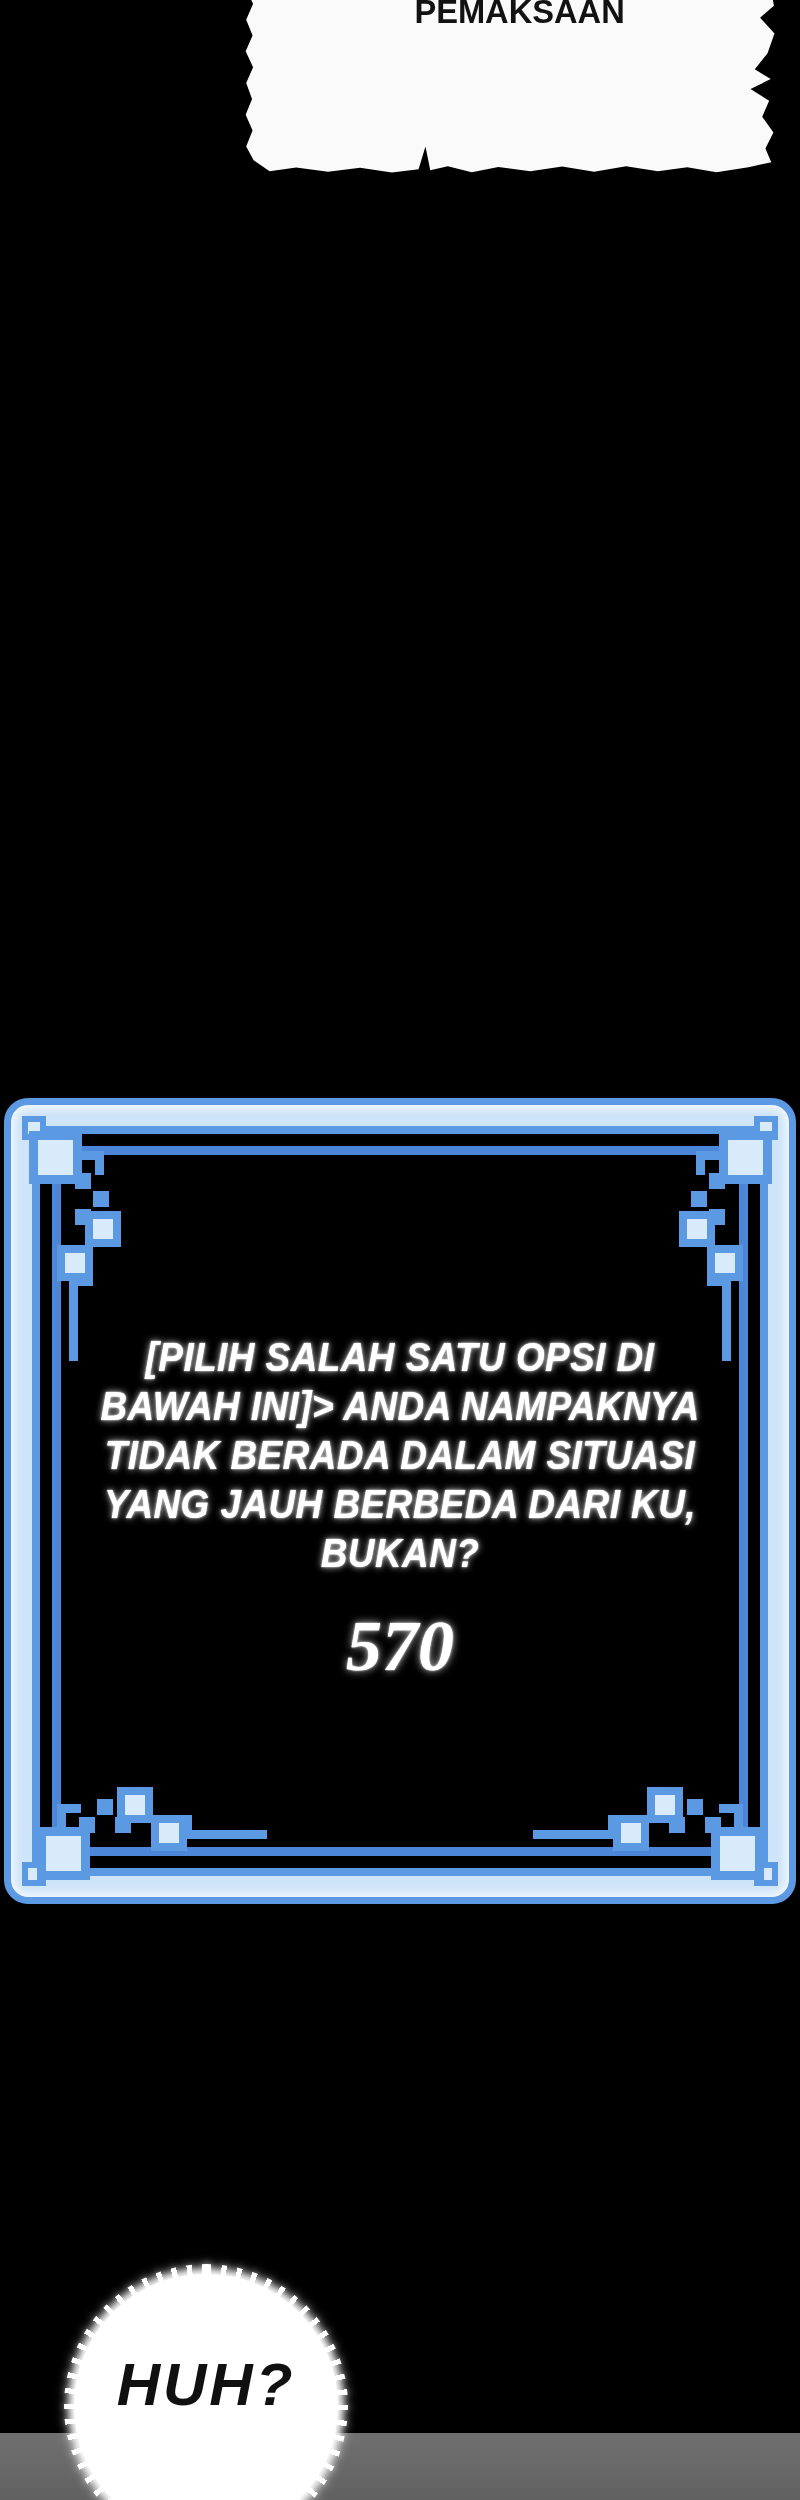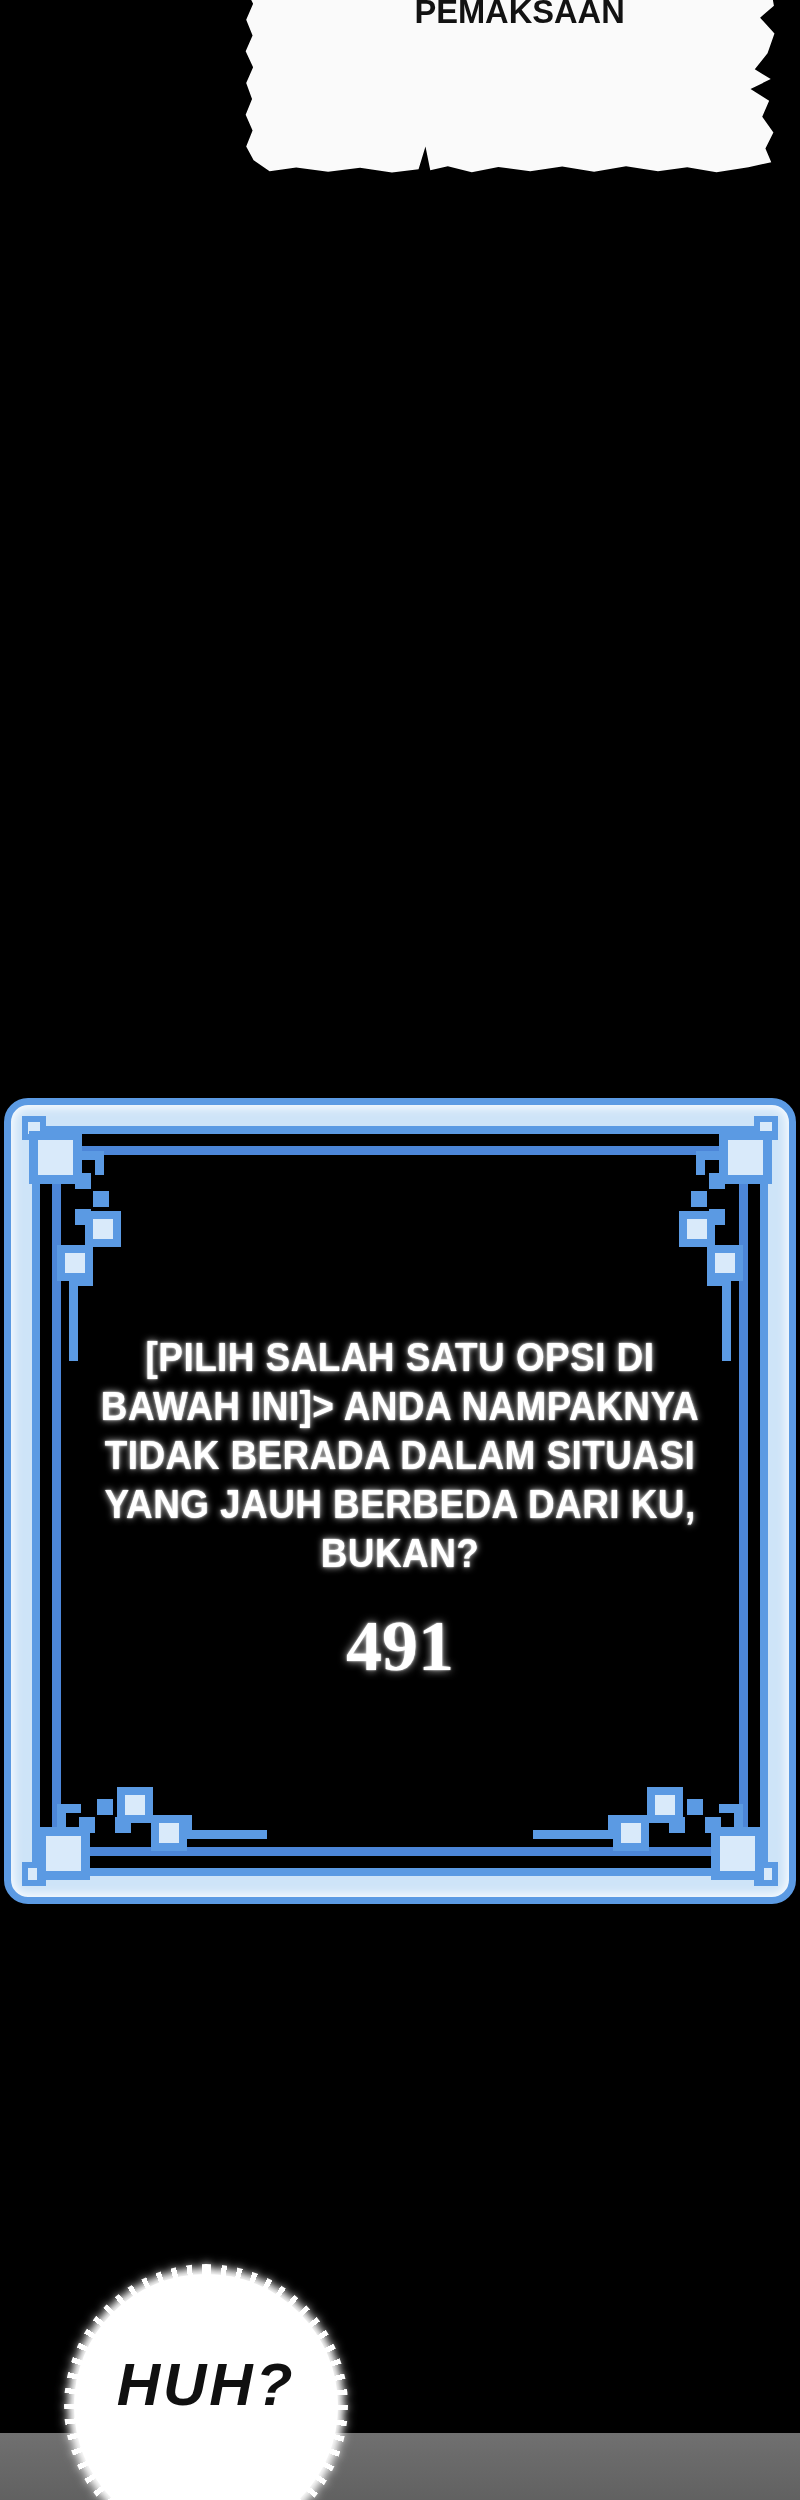--- a/index.html
+++ b/index.html
@@ -15,21 +15,21 @@
     transform:scaleX(.96);}
   #paper-mid{left:86px;top:830px;width:600px;height:388px;
     clip-path:polygon(1.5% 2.5%,6% 1%,12% 3.5%,18% 1.2%,24% 3.8%,30% 1%,36% 3.2%,42% 1.4%,48% 3.6%,54% 1.2%,60% 3.4%,66% 1.5%,72% 3.8%,78% 1.8%,84% 4.5%,90% 2.5%,95% 5%,98.5% 3%,99.6% 10%,97.8% 17%,99.9% 25%,98% 33%,99.7% 41%,97.6% 49%,99.8% 57%,98.1% 65%,99.9% 73%,97.9% 81%,99.5% 89%,97% 93.5%,92% 96.5%,86% 94%,80% 97%,74% 94.5%,68% 97.5%,62% 95%,56% 98%,50% 95.5%,44% 98.5%,39% 95%,37.5% 96.5%,36.8% 85.5%,35.8% 96%,32% 98%,26% 95.5%,20% 98%,14% 95%,8% 97.5%,3% 95%,1% 90%,2.5% 83%,0.8% 76%,2.2% 69%,0.6% 62%,2% 55%,0.9% 48%,5.5% 41.5%,5.8% 39%,0.8% 36%,2.2% 29%,0.7% 22%,2% 15%,0.9% 8%);}
   #paper-mid .narration{position:absolute;top:138px;left:0;width:100%;padding-left:14px;box-sizing:border-box;
     text-align:center;font-weight:900;font-size:43px;line-height:54px;letter-spacing:-.5px;
     color:#161616;white-space:pre-line;transform:scaleX(.95);}
 
   
   #sys-window{position:absolute;left:4px;top:1098px;width:792px;height:806px;box-sizing:border-box;
     border:7px solid #5B9AE3;border-radius:24px;background:#CEE4F8;
-    box-shadow:inset 0 0 10px 3px rgba(255,255,255,.85);z-index:1;}
+    box-shadow:inset 0 0 10px 3px rgba(255,255,255,.85);z-index:1;font-style:italic;}
   #sys-inner{position:absolute;inset:21px;border:8px solid #5B9AE3;border-radius:10px;background:#000;}
   #sys-line{position:absolute;inset:41px;border:9px solid #4C86D8;border-radius:2px;}
   .orn{position:absolute;width:120px;height:250px;}
   #orn-tl{left:6px;top:6px;}
   #orn-tr{right:6px;top:6px;transform:scaleX(-1);}
   .orn-h{position:absolute;width:250px;height:120px;overflow:visible;}
   #orn-bl{left:6px;bottom:6px;}
   #orn-br{right:6px;bottom:6px;transform:scaleX(-1);}
   .orn-h svg{position:absolute;left:0;top:0;width:120px;height:250px;
     transform:translateY(120px) rotate(-90deg);transform-origin:0 0;}
@@ -101,21 +101,21 @@
         <svg>
           <use href="#orn-symbol"></use>
         </svg>
       </div>
 
     <div id="sys-text">[PILIH SALAH SATU OPSI DI
 BAWAH INI]&gt; ANDA NAMPAKNYA
 TIDAK BERADA DALAM SITUASI
 YANG JAUH BERBEDA DARI KU,
 BUKAN?</div>
-    <div id="sys-number">491</div>
+    <div id="sys-number">570</div>
   </div>
 
   <div class="paper" id="paper-top">
     <div class="caption">PEMAKSAAN</div>
   </div>
 
 
   <div id="bubble">
     <div class="huh">HUH?</div>
   </div>

